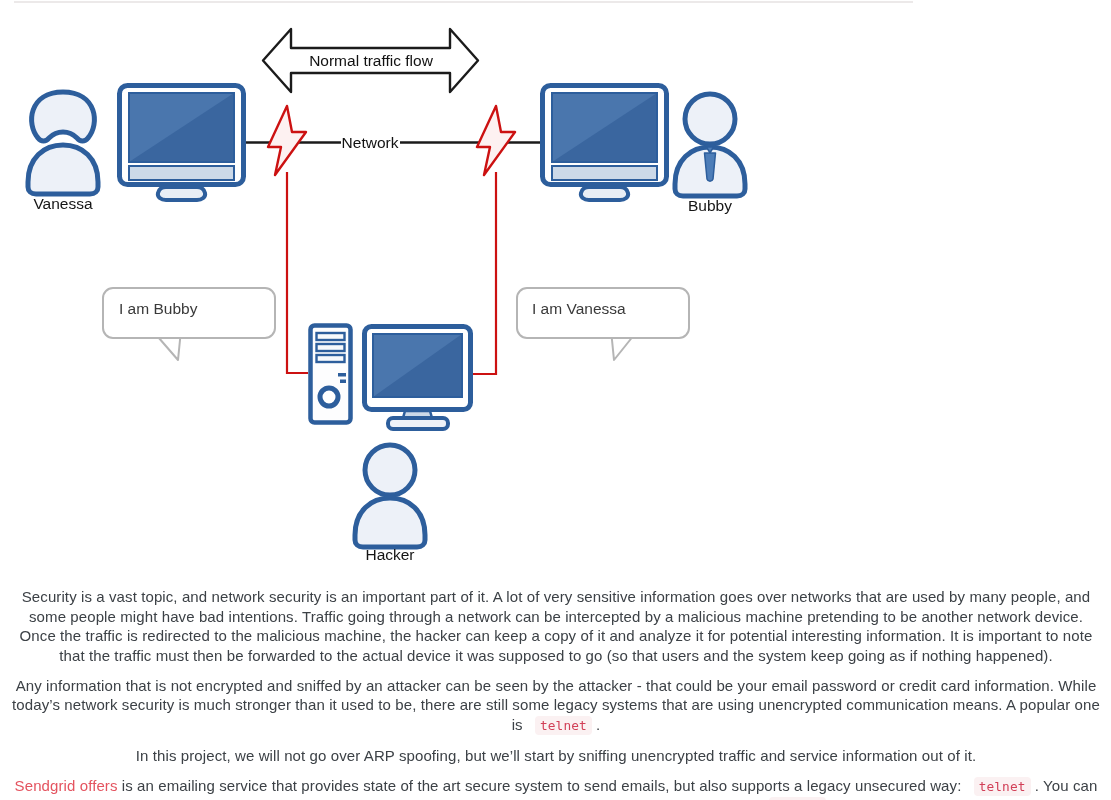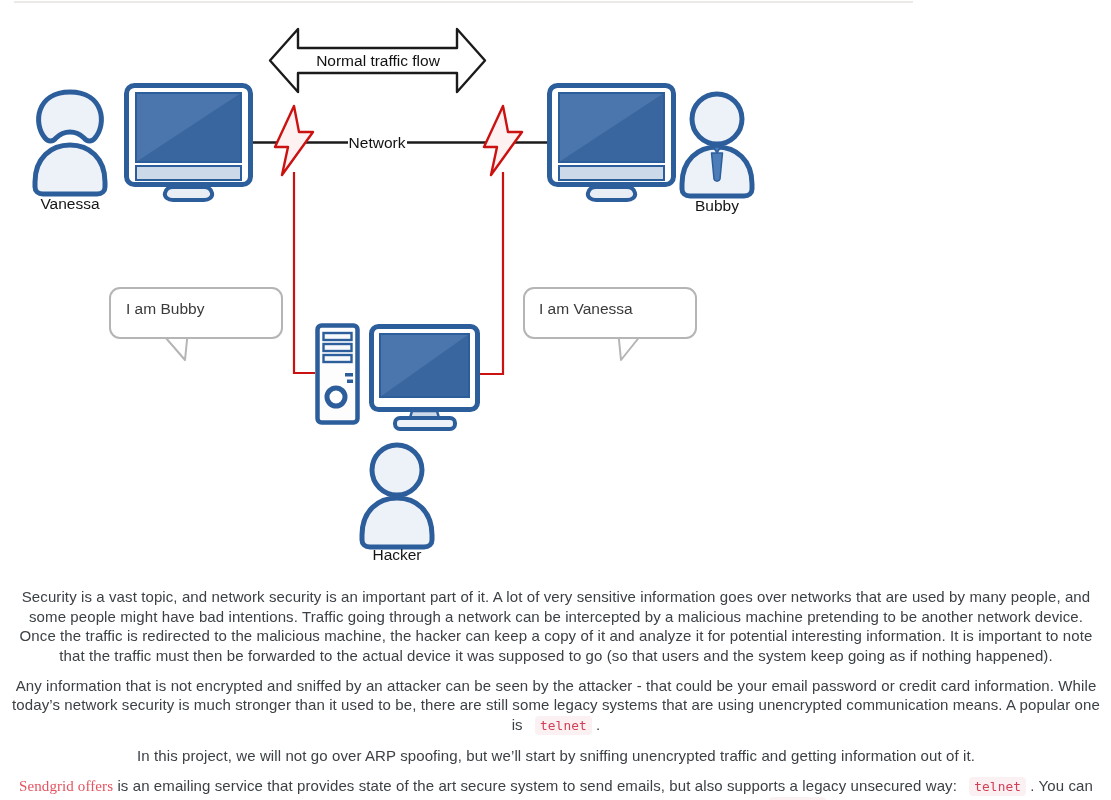--- a/index.html
+++ b/index.html
@@ -1,36 +1,36 @@
 <!DOCTYPE html>
 <html><head>
 <meta charset="utf-8">
 <style>
   html,body{margin:0;padding:0;}
   body{
     width:1111px;height:800px;background:#ffffff;overflow:hidden;position:relative;
     font-family:"Liberation Sans", sans-serif;
   }
   .top-divider{position:absolute;left:14px;top:1px;width:899px;height:2px;background:#ece9e9;}
-  .diagram-wrap{position:absolute;left:7px;top:0;width:780px;height:578px;}
+  .diagram-wrap{position:absolute;left:0;top:0;width:780px;height:578px;}
   .diagram text{font-family:"Liberation Sans",sans-serif;}
   .article{
     position:absolute;left:10px;top:587px;width:1092px;
     font-size:15px;line-height:19.5px;color:var(--text-color,#3c4146);
     letter-spacing:0.1px;
   }
   .article p{margin:0 0 10.5px 0;text-align:center;}
   .inline-code{
     font-family:"DejaVu Sans Mono","Liberation Mono",monospace;
     font-size:12.8px;
     color:var(--code-color,#d23f57);
     background:var(--code-bg,#fbf1f2);
     padding:2px 5px;border-radius:4px;margin-left:8px;
   }
-  a.link{color:var(--link-color,#e4535f);text-decoration:none;cursor:pointer;font-family:Liberation Serif, serif;}
+  a.link{color:var(--link-color,#e4535f);text-decoration:none;cursor:pointer;}
 </style>
 </head>
 <body style="--text-color: #3c4146; --link-color: #e4535f; --code-color: #d23f57; --code-bg: #fbf1f2;">
 
 <div class="top-divider"></div>
 
 <div class="diagram-wrap">
 <svg class="diagram" width="780" height="578" viewBox="0 0 780 578">
 
   <g>
@@ -120,15 +120,15 @@
     <path d="M40,57 C21,57 5,70 5,94 L5,99 C5,103 8,106 13,106 L67,106 C72,106 75,103 75,99 L75,94 C75,70 59,57 40,57 Z" fill="#edf1f8" stroke="#2d5e9c" stroke-width="5"></path>
   </g>
   <text x="390" y="560" text-anchor="middle" font-size="15.5" fill="#151515">Hacker</text>
 
 </svg>
 </div>
 
 <div class="article">
     <p><span>Security is a vast topic, and network security is an important part of it. A lot of very sensitive information goes over networks that are used by many people, and some people might have bad intentions. Traffic going through a network can be intercepted by a malicious machine pretending to be another network device. Once the traffic is redirected to the malicious machine, the hacker can keep a copy of it and analyze it for potential interesting information. It is important to note that the traffic must then be forwarded to the actual device it was supposed to go (so that users and the system keep going as if nothing happened).</span></p>
     <p><span>Any information that is not encrypted and sniffed by an attacker can be seen by the attacker - that could be your email password or credit card information. While today’s network security is much stronger than it used to be, there are still some legacy systems that are using unencrypted communication means. A popular one is </span><code class="inline-code">telnet</code><span> .</span></p>
-    <p><span>In this project, we will not go over ARP spoofing, but we’ll start by sniffing unencrypted traffic and getting information out of it.</span></p>
+    <p><span>In this project, we will not go over ARP spoofing, but we’ll start by sniffing unencrypted traffic and service information out of it.</span></p>
     <p><a class="link" href="#">Sendgrid offers</a><span> is an emailing service that provides state of the art secure system to send emails, but also supports a legacy unsecured way: </span><code class="inline-code">telnet</code><span> . You can create an account for free, which is what I did, and send an email using </span><code class="inline-code">telnet</code><span> :</span></p>
   </div>
 
 </body></html>

